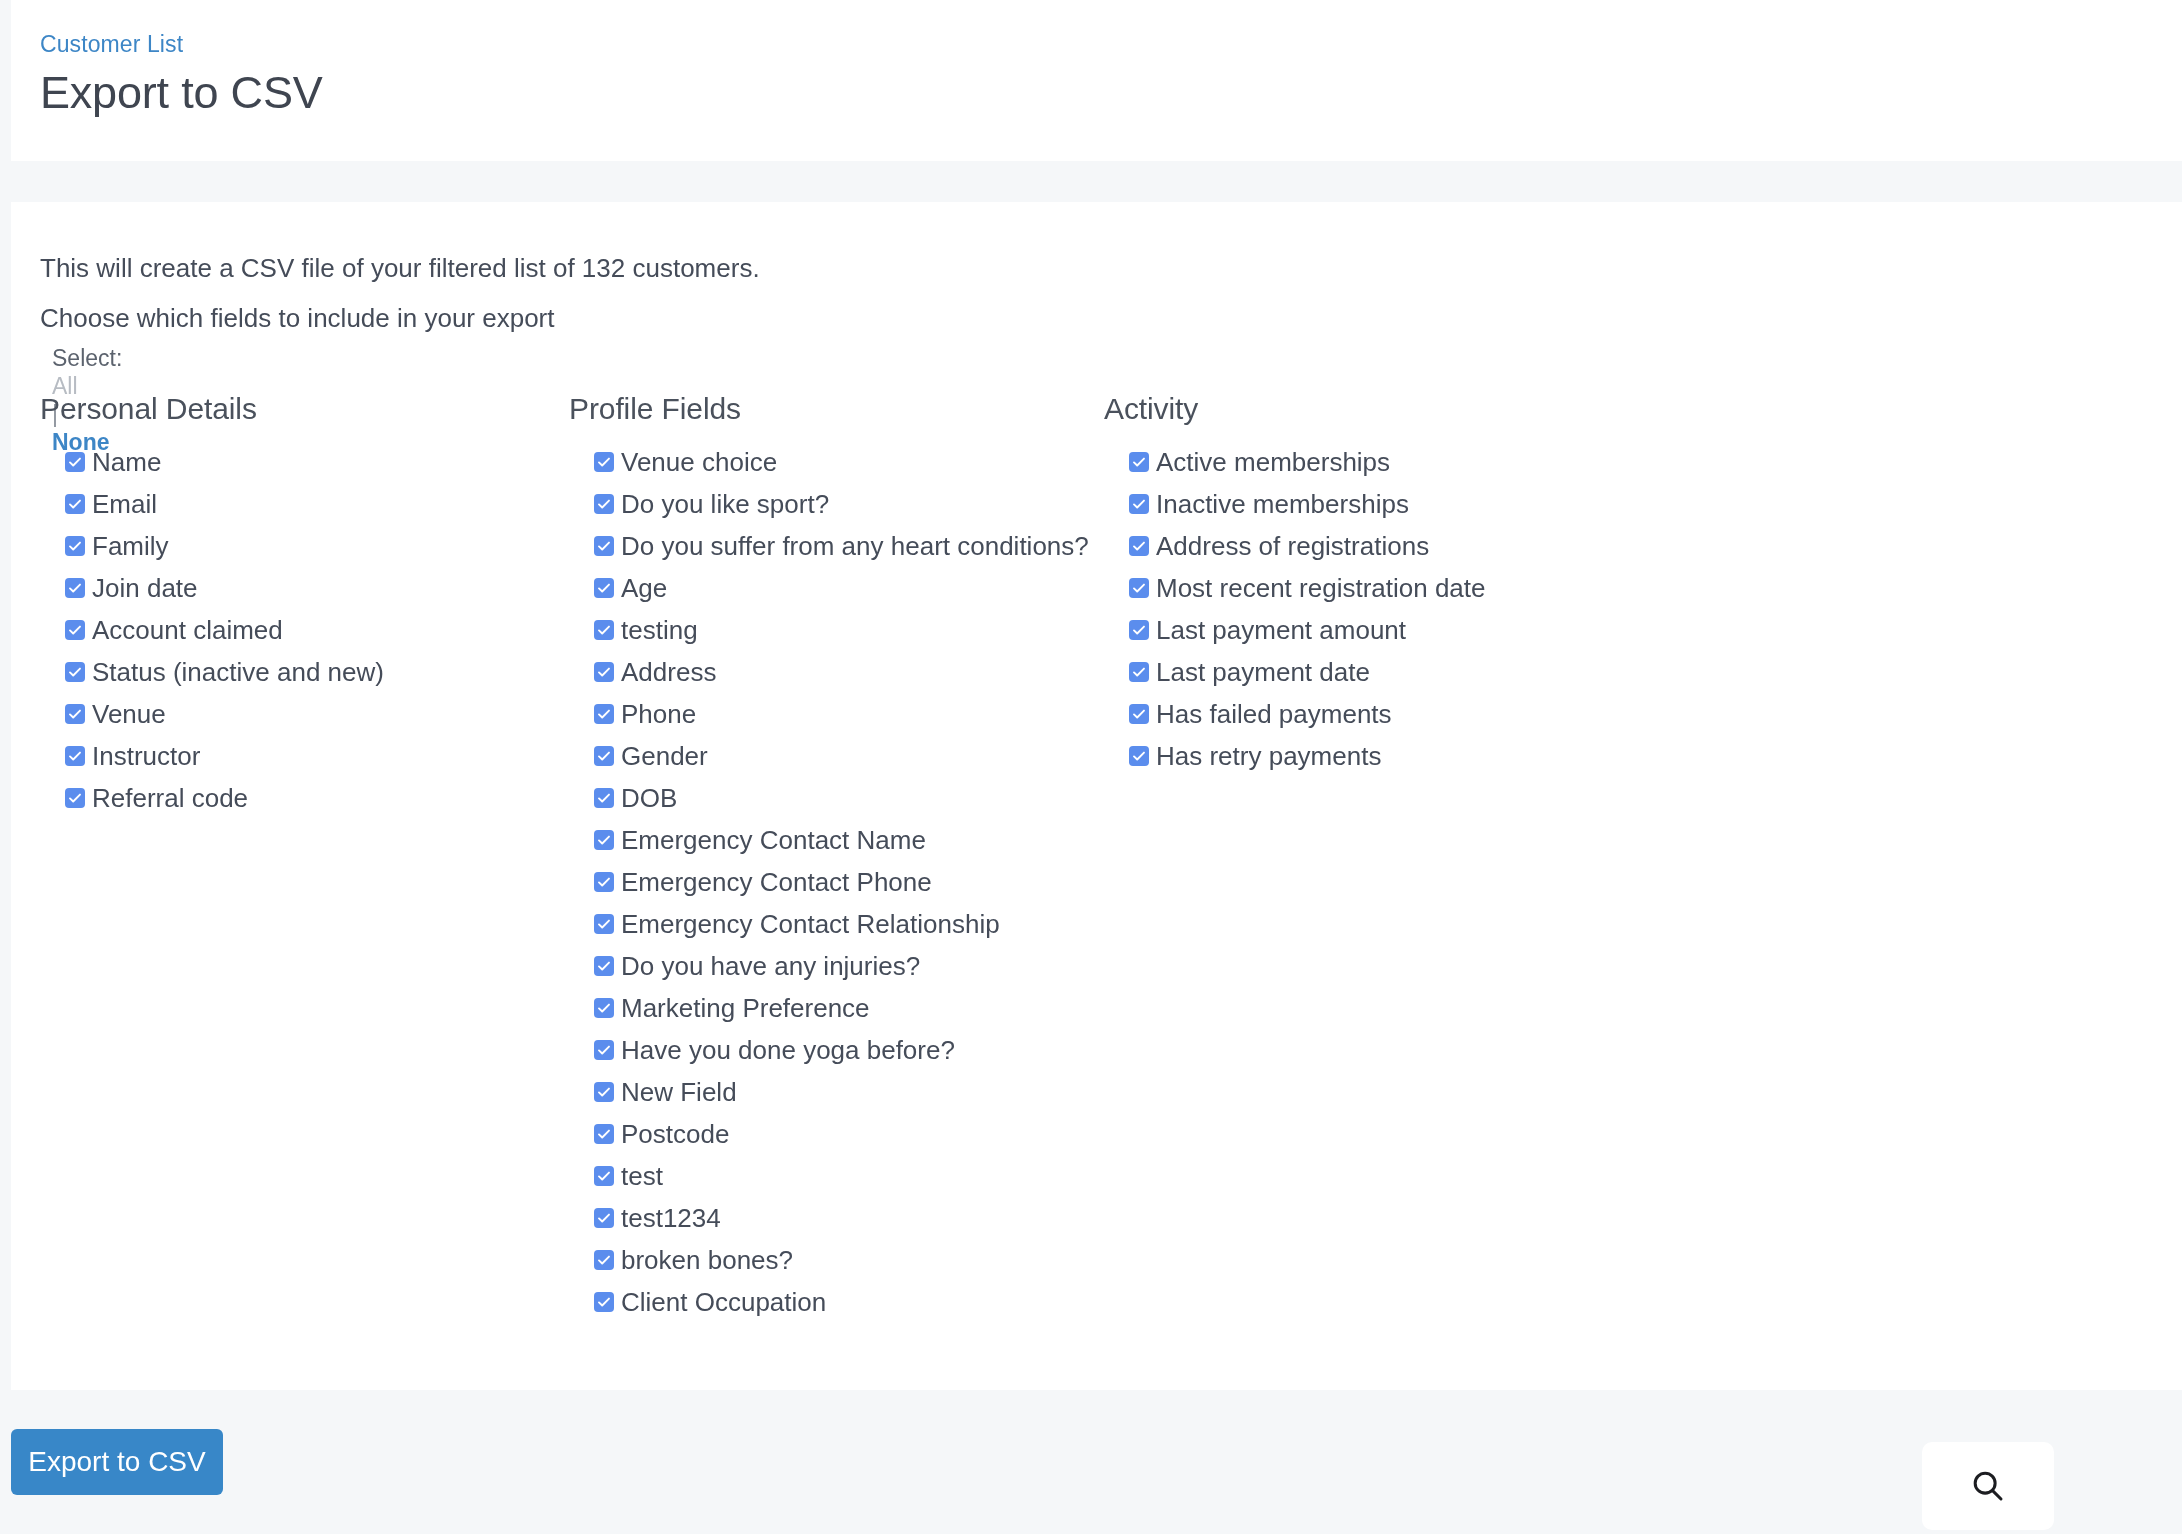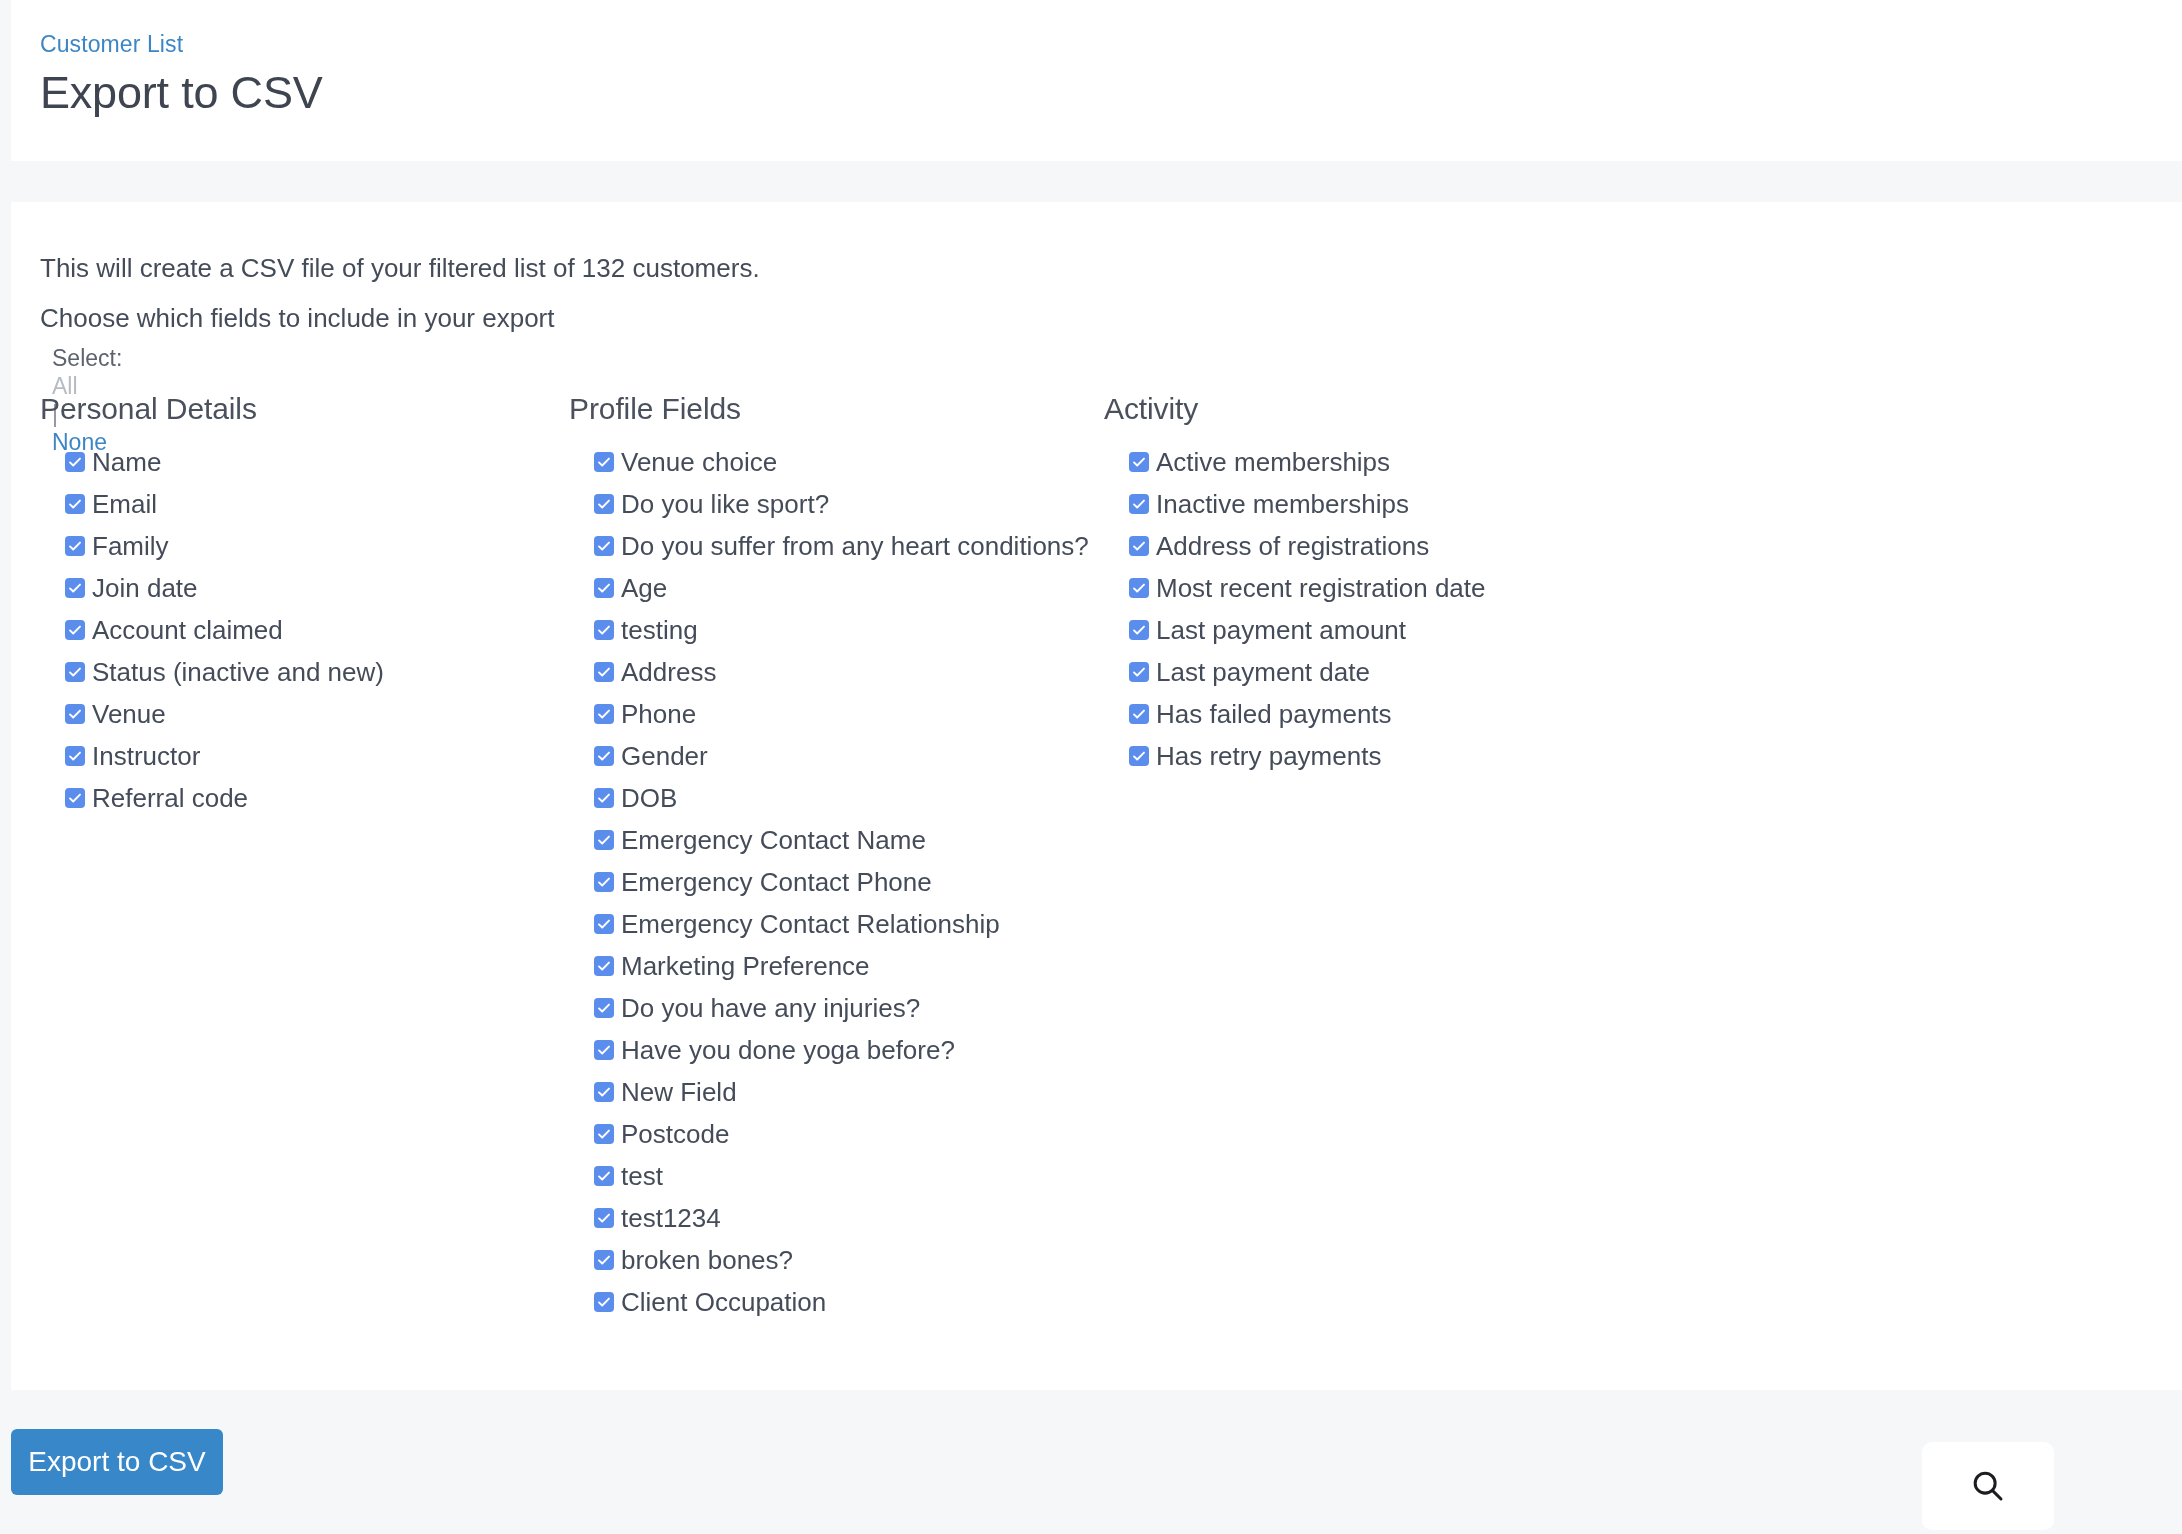--- a/index.html
+++ b/index.html
@@ -95,20 +95,21 @@
     text-decoration: none;
   }
   .sep {
     color: #8d939c;
     margin: 0 12px;
   }
   .link-none {
     color: #3d86c6;
     cursor: pointer;
     text-decoration: none;
+    font-weight: bold;
   }
 
   
   .columns {
     position: absolute;
     left: 0;
     top: 185px;
     right: 0;
     display: flex;
   }
@@ -405,29 +406,29 @@
                 </svg>
               </span>
               <span class="check-label">Emergency Contact Relationship</span>
             </li>
             <li class="check-item">
               <span class="cbx">
                 <svg viewBox="0 0 16 16" xmlns="http://www.w3.org/2000/svg">
                   <path d="M3 8.4 L6.2 11.5 L13 4.6" fill="none" stroke="#ffffff" stroke-width="1.9" stroke-linecap="round" stroke-linejoin="round"></path>
                 </svg>
               </span>
+              <span class="check-label">Do you have any injuries?</span>
+            </li>
+            <li class="check-item">
+              <span class="cbx">
+                <svg viewBox="0 0 16 16" xmlns="http://www.w3.org/2000/svg">
+                  <path d="M3 8.4 L6.2 11.5 L13 4.6" fill="none" stroke="#ffffff" stroke-width="1.9" stroke-linecap="round" stroke-linejoin="round"></path>
+                </svg>
+              </span>
               <span class="check-label">Marketing Preference</span>
-            </li>
-            <li class="check-item">
-              <span class="cbx">
-                <svg viewBox="0 0 16 16" xmlns="http://www.w3.org/2000/svg">
-                  <path d="M3 8.4 L6.2 11.5 L13 4.6" fill="none" stroke="#ffffff" stroke-width="1.9" stroke-linecap="round" stroke-linejoin="round"></path>
-                </svg>
-              </span>
-              <span class="check-label">Do you have any injuries?</span>
             </li>
             <li class="check-item">
               <span class="cbx">
                 <svg viewBox="0 0 16 16" xmlns="http://www.w3.org/2000/svg">
                   <path d="M3 8.4 L6.2 11.5 L13 4.6" fill="none" stroke="#ffffff" stroke-width="1.9" stroke-linecap="round" stroke-linejoin="round"></path>
                 </svg>
               </span>
               <span class="check-label">Have you done yoga before?</span>
             </li>
             <li class="check-item">

